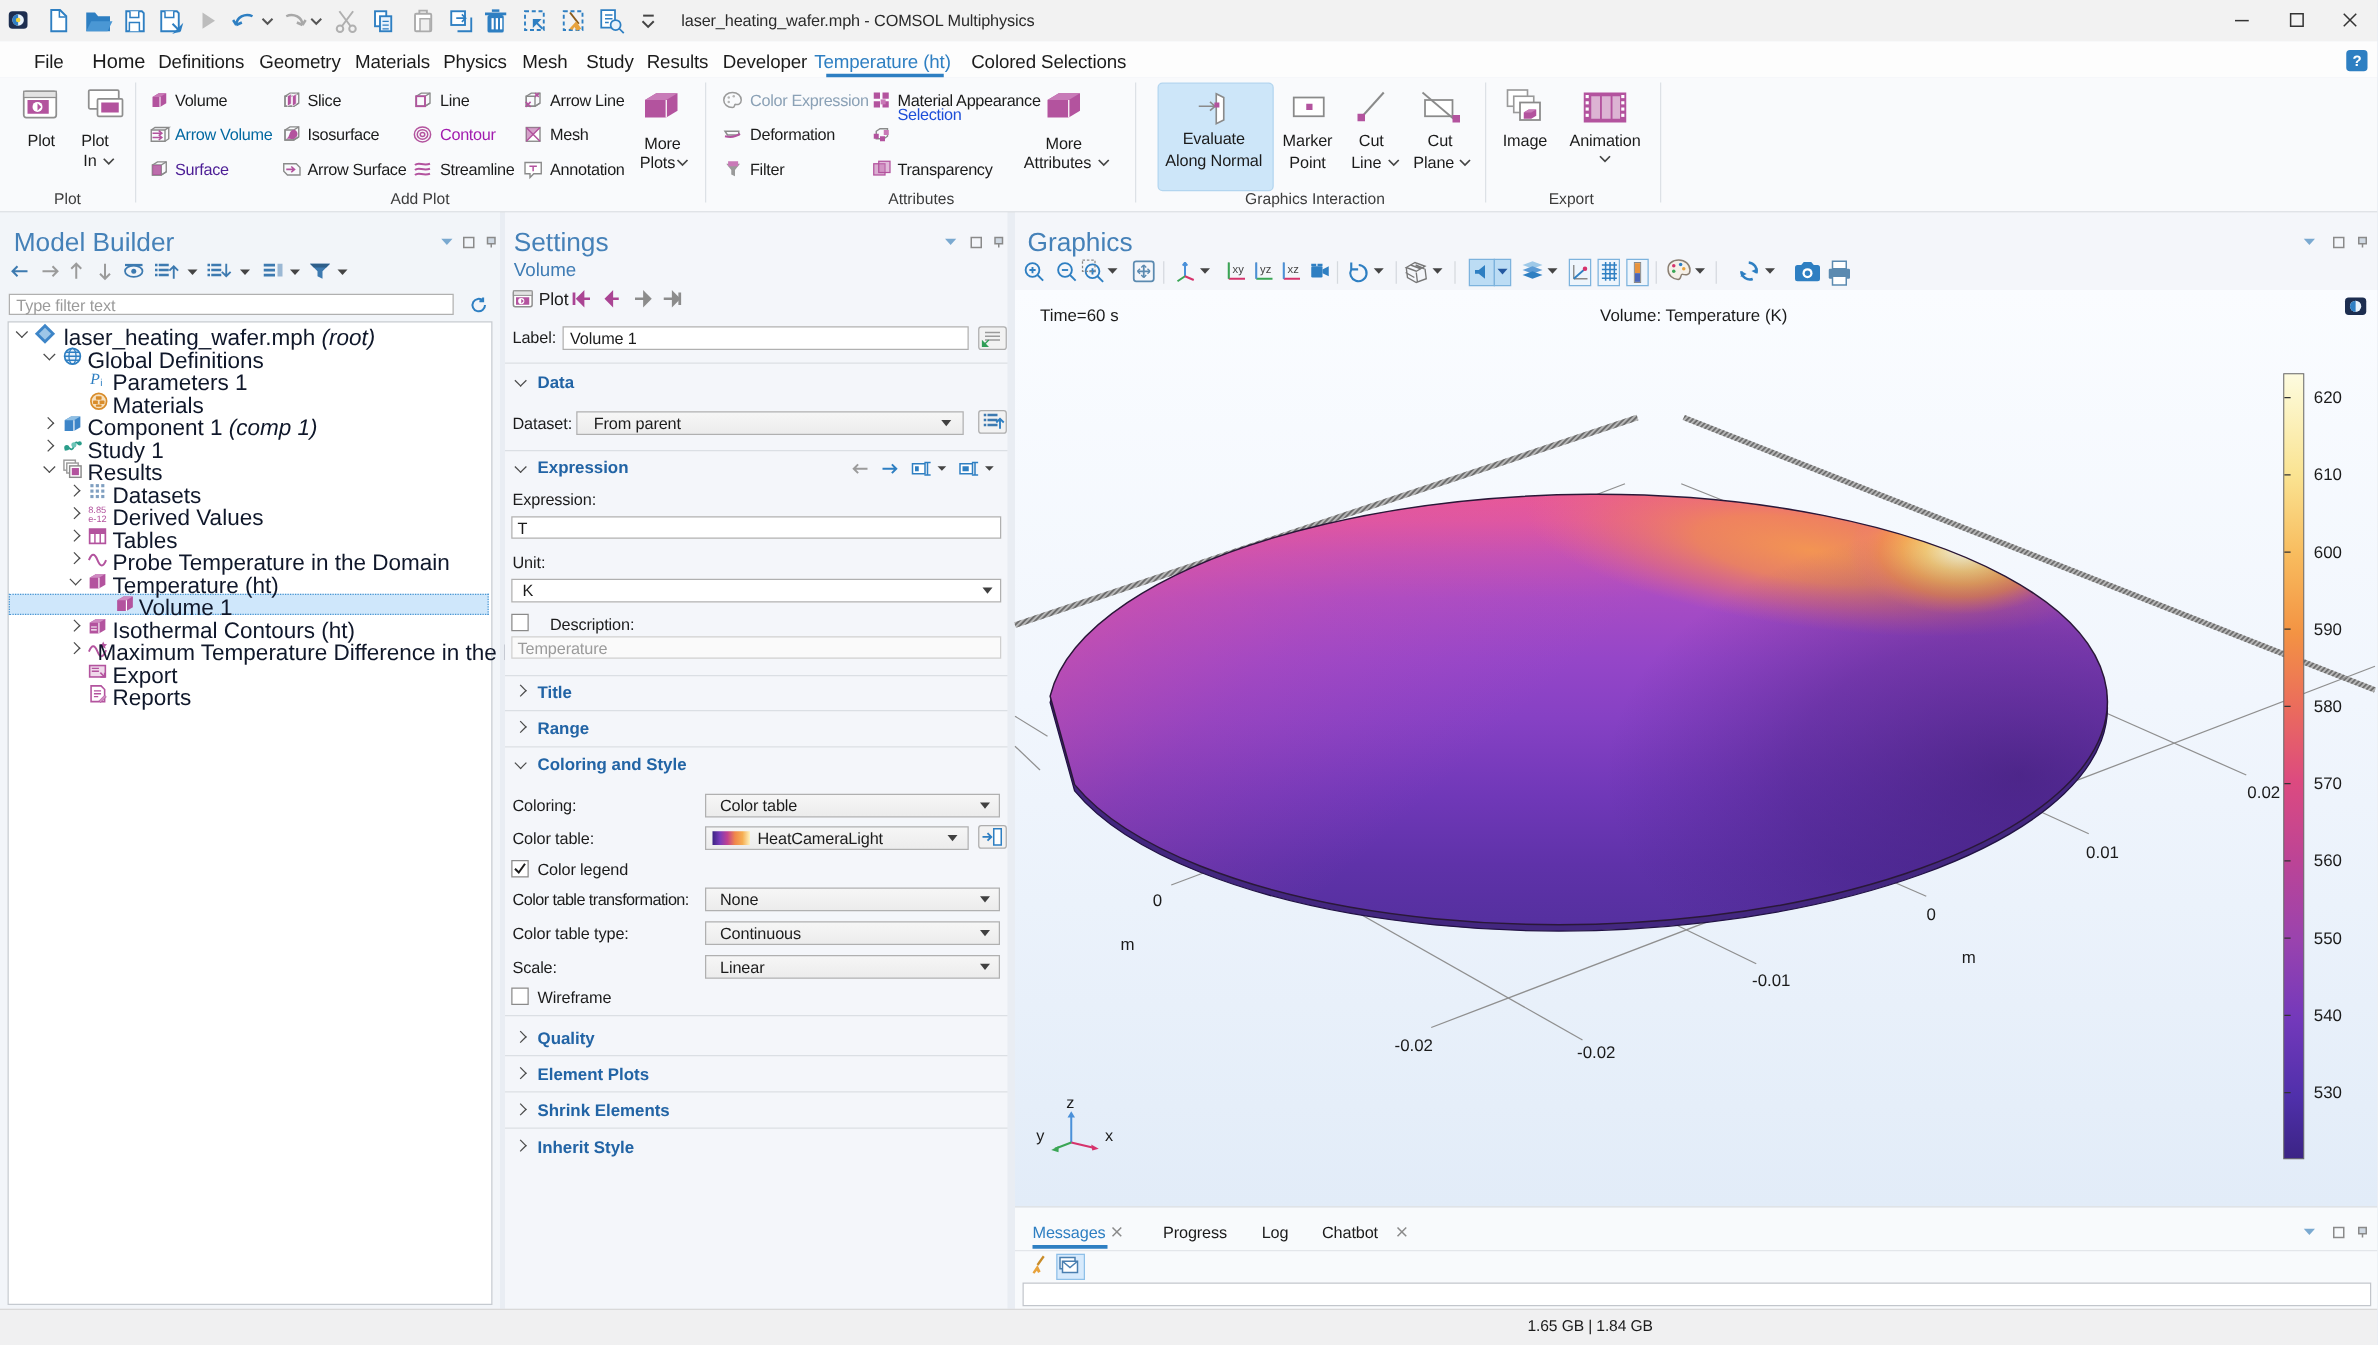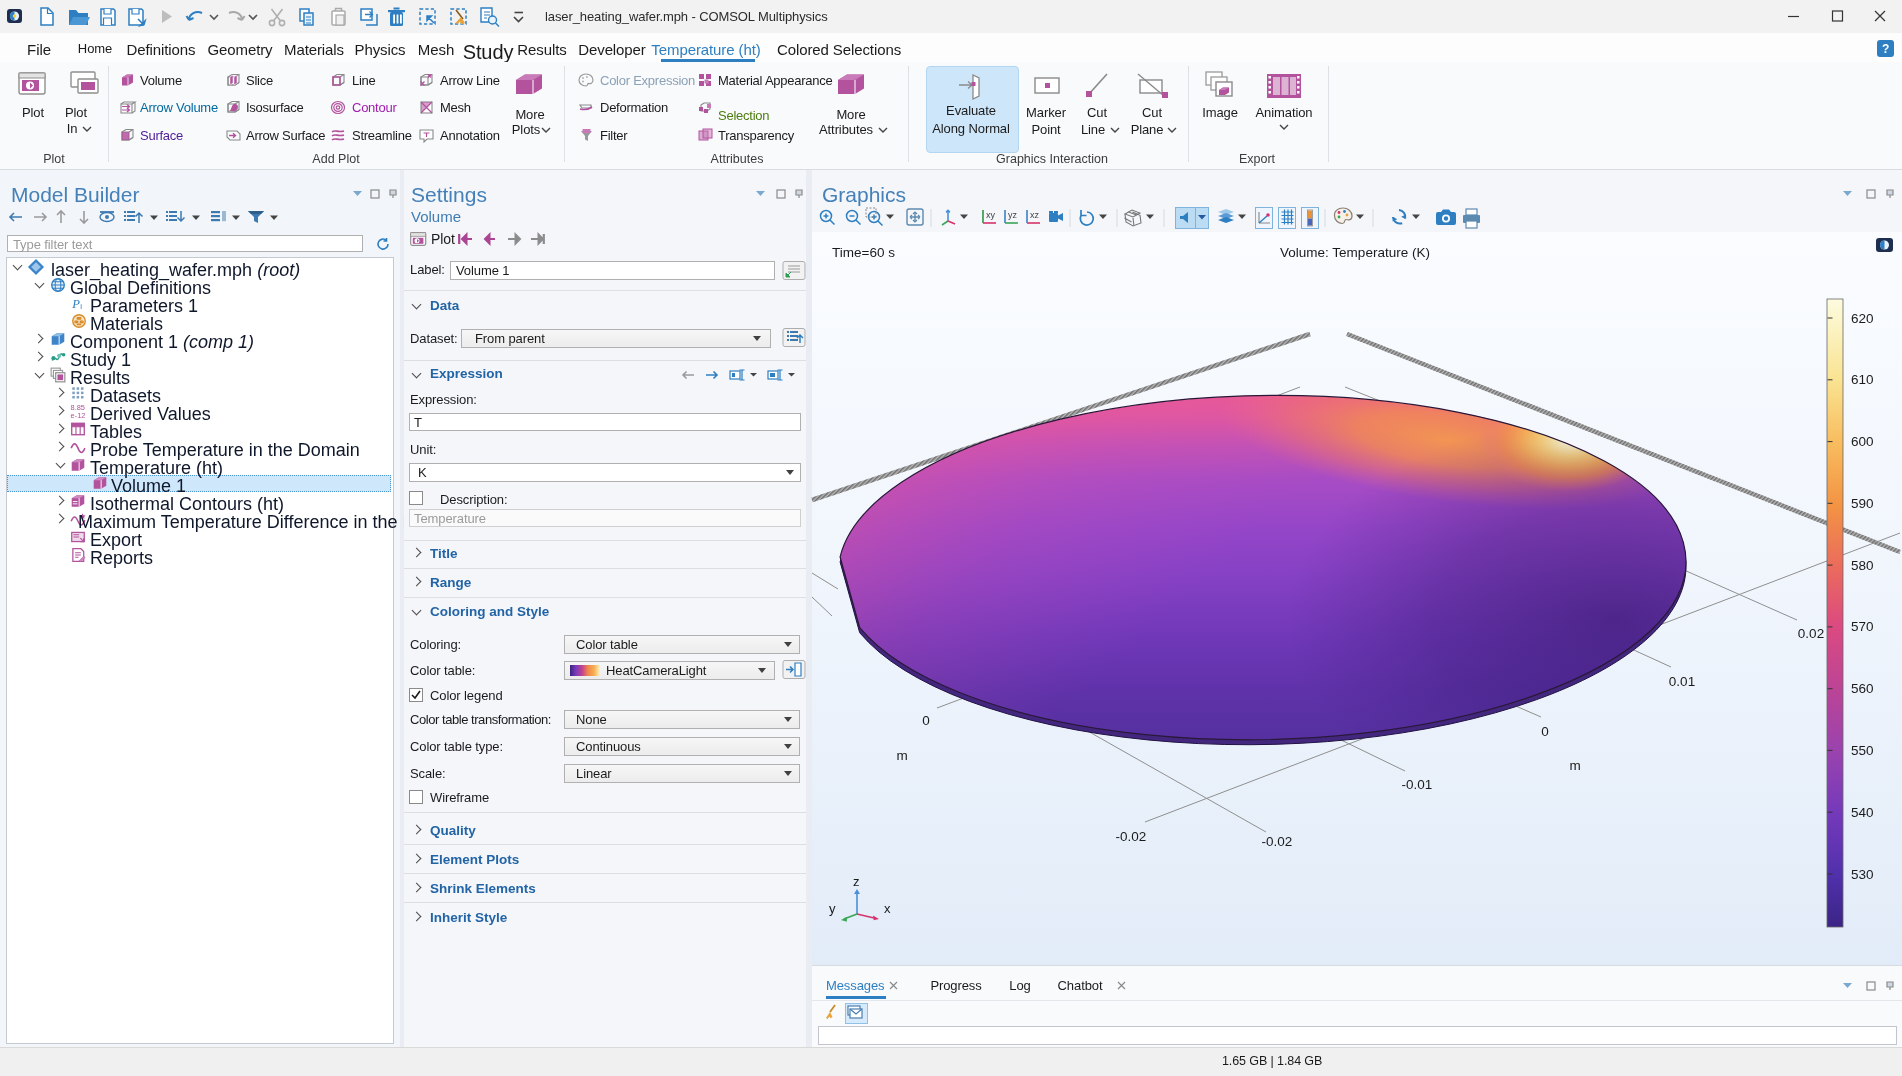--- a/index.html
+++ b/index.html
@@ -101,27 +101,27 @@
  <path d="M18 16.5h11" stroke="#333" stroke-width="1.2"></path>
  <rect x="62.5" y="11" width="10" height="10" fill="none" stroke="#333" stroke-width="1.2"></rect>
  <path d="M105 11l10 10m0-10l-10 10" stroke="#333" stroke-width="1.2"></path>
 </svg>
 
 <div class="a" style="left:1877px;top:40px;width:17px;height:17px;background:#2e7fc2;border-radius:3px;z-index:6"></div>
 <div class="a" style="left:1882px;top:42px;font-size:12px;color:#fff;font-weight:bold;z-index:7">?</div>
 
 <div class="a" style="left:0;top:33px;width:1902px;height:29px;background:#fdfdfd"></div>
 <div class="t tc" style="left:39px;top:41px;font-size:15px">File</div>
-<div class="t tc" style="left:95px;top:41px;font-size:13px">Home</div>
+<div class="t tc" style="left:95px;top:41px;font-size:16px">Home</div>
 <div class="t tc" style="left:161px;top:41px;font-size:15px">Definitions</div>
 <div class="t tc" style="left:240px;top:41px;font-size:15px">Geometry</div>
 <div class="t tc" style="left:314px;top:41px;font-size:15px">Materials</div>
 <div class="t tc" style="left:380px;top:41px;font-size:15px">Physics</div>
 <div class="t tc" style="left:436px;top:41px;font-size:15px">Mesh</div>
-<div class="t tc" style="left:488px;top:41px;font-size:20px">Study</div>
+<div class="t tc" style="left:488px;top:41px;font-size:15px">Study</div>
 <div class="t tc" style="left:542px;top:41px;font-size:15px">Results</div>
 <div class="t tc" style="left:612px;top:41px;font-size:15px">Developer</div>
 <div class="t tc blue" style="left:706px;top:41px;font-size:15px">Temperature (ht)</div>
 <div class="t tc" style="left:839px;top:41px;font-size:15px">Colored Selections</div>
 <div class="a" style="left:661px;top:59px;width:94px;height:3px;background:#2e7fc2"></div>
 
 <div class="a" style="left:0;top:62px;width:1902px;height:107px;background:#f9fafc;border-bottom:1px solid #d8dbe0"></div>
 <div class="vsep" style="left:108px;top:66px;height:96px"></div>
 <div class="vsep" style="left:564px;top:66px;height:96px"></div>
 <div class="vsep" style="left:908px;top:66px;height:96px"></div>
@@ -249,21 +249,21 @@
       <rect x="7.5" y="7.5" width="4" height="4"></rect>
     </g>
   </svg>
 <div class="rt" style="left:718px;top:73px;color:#1b1b1b">Material Appearance</div>
 <svg style="left:697px;top:98.5px" width="17" height="17" viewBox="0 0 17 17">
     <path d="M4 6l3-2h6v6l-3 2H4z" fill="none" stroke="#8a8a8a" stroke-width="1.1"></path>
     <rect x="2" y="8" width="4" height="4" fill="#b3539e"></rect>
     <rect x="7" y="10" width="4" height="4" fill="#b3539e"></rect>
     <rect x="10" y="5" width="4" height="4" fill="#c979b7"></rect>
   </svg>
-<div class="rt" style="left:718px;top:108px;color:#4d7c0f">Selection</div>
+<div class="rt" style="left:718px;top:84px;color:#1d4ed8">Selection</div>
 <svg style="left:697px;top:126.5px" width="17" height="17" viewBox="0 0 17 17">
     <rect x="2" y="4" width="9" height="9" fill="#b3539e" fill-opacity="0.45" stroke="#b3539e" stroke-width="1"></rect>
     <rect x="6" y="2" width="9" height="9" fill="#c979b7" fill-opacity="0.5" stroke="#b3539e" stroke-width="1"></rect>
   </svg>
 <div class="rt" style="left:718px;top:128px;color:#1b1b1b">Transparency</div>
 
 <svg style="left:514px;top:72px" width="32" height="28" viewBox="0 0 32 28">
  <path d="M2 8l9-5.5h17v14l-9 5.5H2z" fill="#b3539e"></path>
     <path d="M2 8l9-5.5h17L19 8z" fill="#c87bb8"></path>
     <path d="M19 8v14" stroke="#fff" stroke-width="1"></path>

